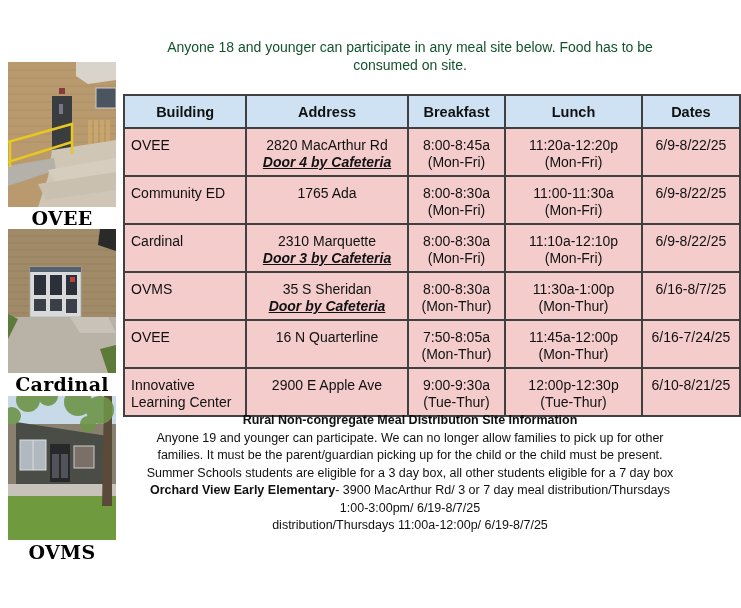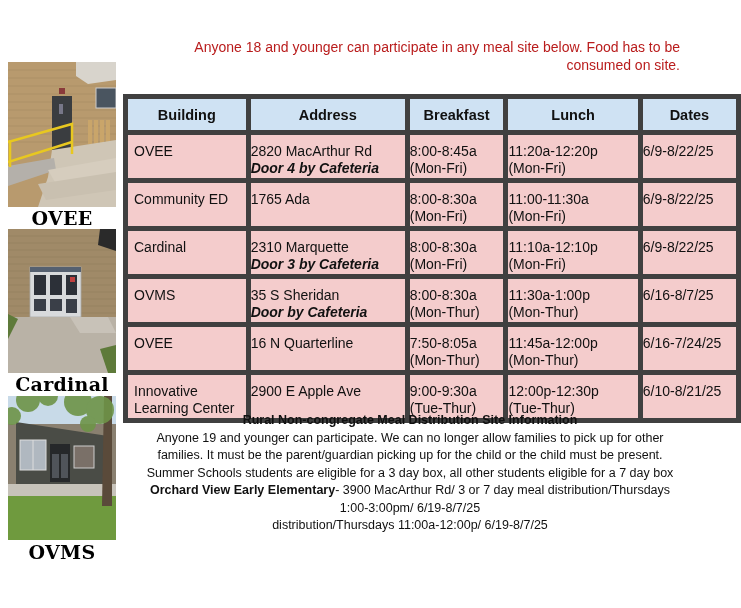--- a/index.html
+++ b/index.html
@@ -1,28 +1,28 @@
 <!DOCTYPE html>
 <html><head>
 <meta charset="utf-8">
 <style>
   html, body { margin:0; padding:0; background:#ffffff; }
   body { width:741px; height:608px; position:relative; overflow:hidden; font-family:"Liberation Sans", sans-serif; color:#111; }
 
-  .intro { position:absolute; left:140px; top:38px; width:540px; text-align:right; font-size:14px; line-height:18px; color:#b91c1c; }
+  .intro { position:absolute; left:140px; top:38px; width:540px; text-align:center; font-size:14px; line-height:18px; color:#14532d; }
 
   .photo { position:absolute; left:8px; width:108px; overflow:hidden; }
   .caption { position:absolute; left:0; width:124px; text-align:center; font-family:"DejaVu Serif", serif; font-weight:bold; font-size:19px; color:#000; letter-spacing:0.3px; }
 
   table.sched { position:absolute; left:123px; top:94px; border-collapse:collapse; font-size:14px; }
-  table.sched th, table.sched td { border:5px solid #404040; padding:0; vertical-align:top; }
+  table.sched th, table.sched td { border:2px solid #404040; padding:0; vertical-align:top; }
   table.sched th { background:#cfe2f3; height:31px; font-weight:bold; text-align:center; vertical-align:middle; font-size:14.5px; }
-  table.sched td { background:#f4cccc; height:48px; line-height:17px; padding-top:8px; box-sizing:border-box; }
+  table.sched td { background:#f4cccc; height:48px; line-height:17px; padding-top:8px; box-sizing:border-box; text-align:center; }
   table.sched td.bld { text-align:left; padding-left:6px; }
-  .door { font-weight:bold; font-style:italic; display:block; }
+  .door { font-weight:bold; font-style:italic; display:block;text-decoration:underline; }
 
   .rural { position:absolute; left:120px; top:412px; width:580px; text-align:center; font-size:12.5px; line-height:17.5px; color:#111; }
   .rural .ttl { font-weight:bold; }
   .rural b { font-weight:bold; }
 </style>
 </head>
 <body>
 
 <div class="intro">
   <div>Anyone 18 and younger can participate in any meal site below. Food has to be</div>

